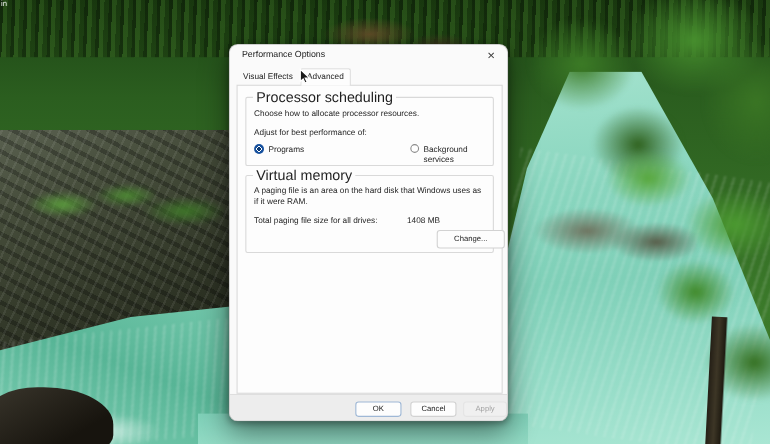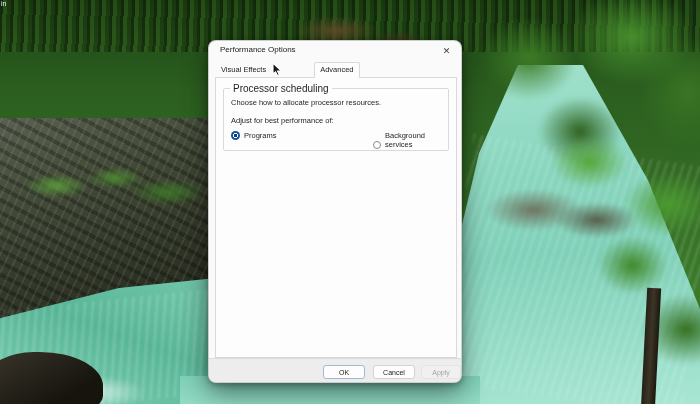--- a/index.html
+++ b/index.html
@@ -78,39 +78,39 @@
   
   .dialog { position:absolute; left:208px; top:40px; width:254px; height:343px;
     background:#fafafa; border:1px solid rgba(0,0,0,.18); border-radius:8px;
     box-shadow:0 10px 26px rgba(0,0,0,.45), 0 2px 6px rgba(0,0,0,.3);
     z-index:10; overflow:hidden; color:#1f1f1f; }
   .dlg-title { position:absolute; left:11px; top:4px; font-size:8px; color:#1a1a1a;text-align:right; }
   .dlg-close { position:absolute; top:3px; right:7px; width:15px; height:14px;
     display:flex; align-items:center; justify-content:center; font-size:9px; color:#404040; cursor:default; }
 
   .tabs { position:absolute; left:6px; top:20px; right:6px; height:16px;
-    display:flex; align-items:flex-end; font-size:7.5px;gap:41px; }
+    display:flex; align-items:flex-end; font-size:7.5px; }
   .tab { padding:2px 5px 3px; margin-right:1px; color:#222; border:1px solid transparent; border-bottom:none; white-space:nowrap; }
   .tab.selected { background:#fdfdfd; border-color:#d9d9d9; position:relative; z-index:2;
     margin-bottom:-1px; padding-bottom:4px; border-radius:2px 2px 0 0;text-align:center; }
 
   .panel { position:absolute; left:6px; top:36px; width:242px; height:281px;
     background:#fdfdfd; border:1px solid #d9d9d9; }
 
   .group { position:absolute; left:7px; width:226px; border:1px solid #d9d9d9; border-radius:2px; }
   .g1 { top:10px; height:63px; }
   .g2 { top:81px; height:71px; }
   .legend { position:absolute; top:-5px; left:6px; background:#fdfdfd; padding:0 3px;
-    font-size:10px; color:#1f1f1f; white-space:nowrap; line-height:9px; }
+    font-size:13px; color:#1f1f1f; white-space:nowrap; line-height:9px; }
 
   .txt { position:absolute; font-size:7.5px; color:#1f1f1f; line-height:9.5px; }
   .g1-desc { left:7px; top:9px; width:212px; }
   .g1-adjust { left:7px; top:27px; width:212px; }
   .radio-row { position:absolute; left:7px; top:42px; width:212px; height:12px; }
-  .radio-opt { position:absolute; display:flex; align-items:flex-end; gap:4px; font-size:7.5px; }
+  .radio-opt { position:absolute; display:flex; align-items:flex-start; gap:4px; font-size:7.5px; }
   .ro-1 { left:0; } .ro-2 { left:102px;margin-left:40px; }
   .radio { width:9px; height:9px; border-radius:50%; flex:0 0 auto; }
   .radio.on { background:radial-gradient(circle,#0d3a72 0 1.6px,#ffffff 1.7px 2.4px,#17519e 2.5px 4.6px); }
   .radio.off { width:8px; height:8px; border:1px solid #8b8b8b; background:#fff; }
 
   .g2-desc { left:7px; top:8px; width:208px; }
   .g2-total-label { left:7px; top:36px; }
   .g2-total-value { left:146px; top:36px; }
 
   .btn { display:flex; align-items:center; justify-content:center; font-size:7px; color:#1b1b1b;
@@ -168,20 +168,27 @@
           <span class="radio on"></span>
           <span>Programs</span>
         </label>
         <label class="radio-opt ro-2">
           <span class="radio off"></span>
           <span>Background services</span>
         </label>
       </div>
     </div>
 
+    <div class="group g2">
+      <span class="legend">Virtual memory</span>
+      <div class="txt g2-desc">A paging file is an area on the hard disk that Windows uses as if it were RAM.</div>
+      <div class="txt g2-total-label">Total paging file size for all drives:</div>
+      <div class="txt g2-total-value">1408 MB</div>
+      <button class="btn btn-change">Change...</button>
+    </div>
 
   </div>
 
   <div class="footer">
     <button class="btn btn-ok">OK</button>
     <button class="btn btn-cancel">Cancel</button>
     <button class="btn btn-apply" disabled="">Apply</button>
   </div>
 </div>
 

